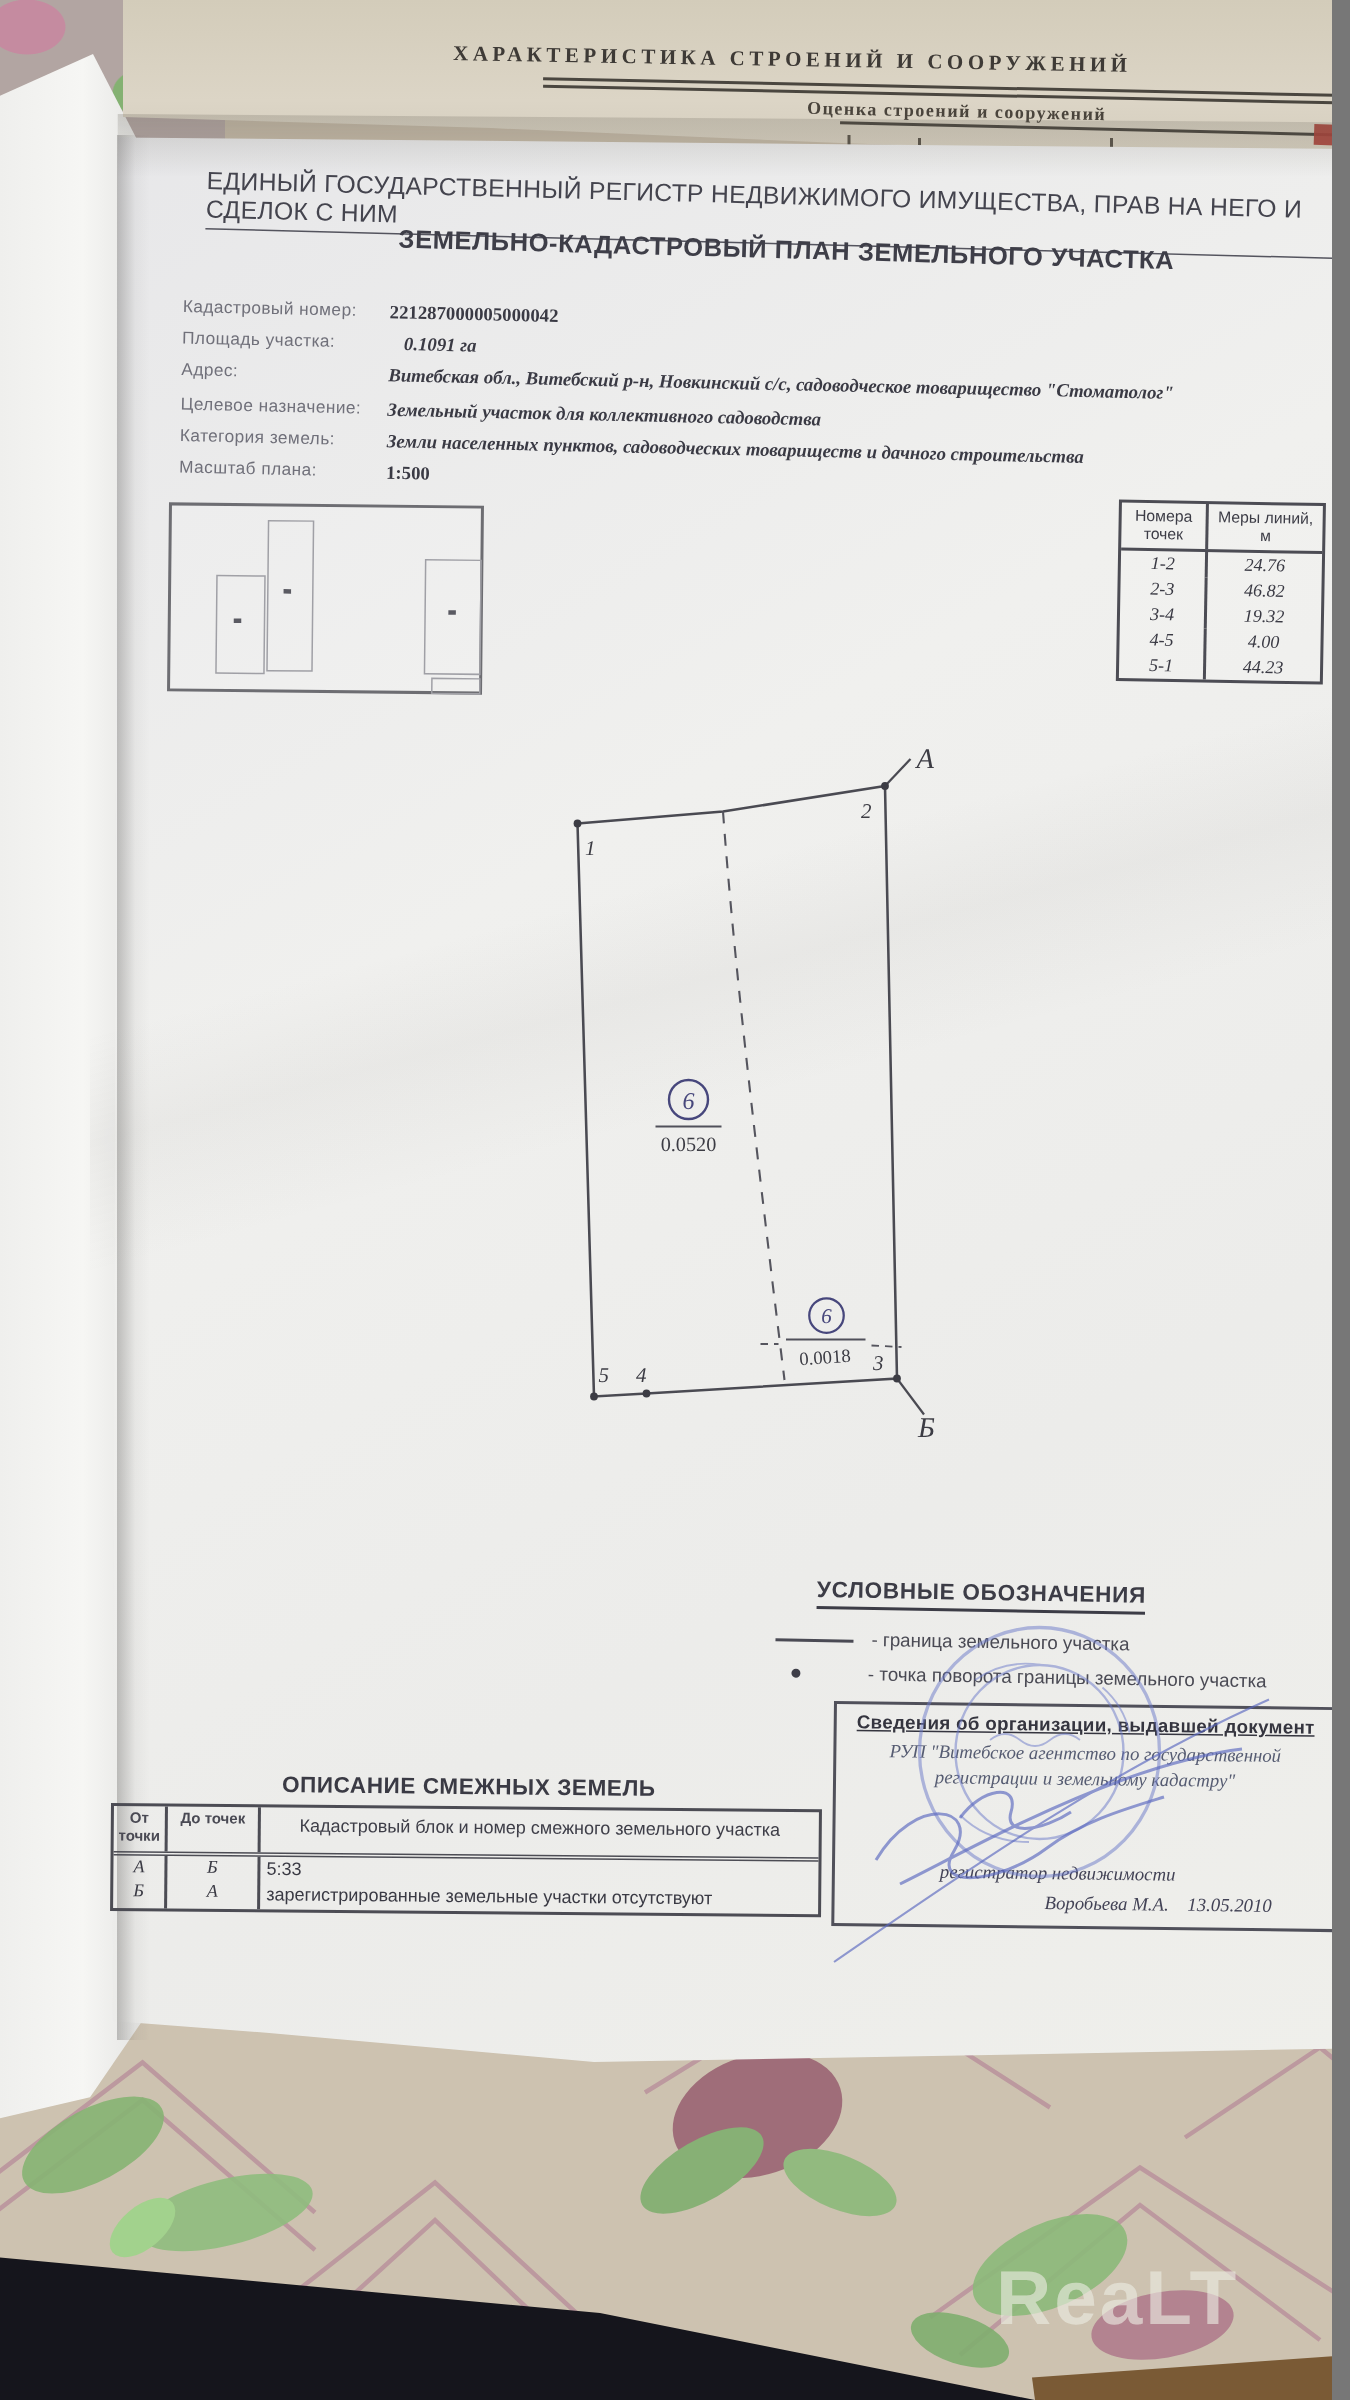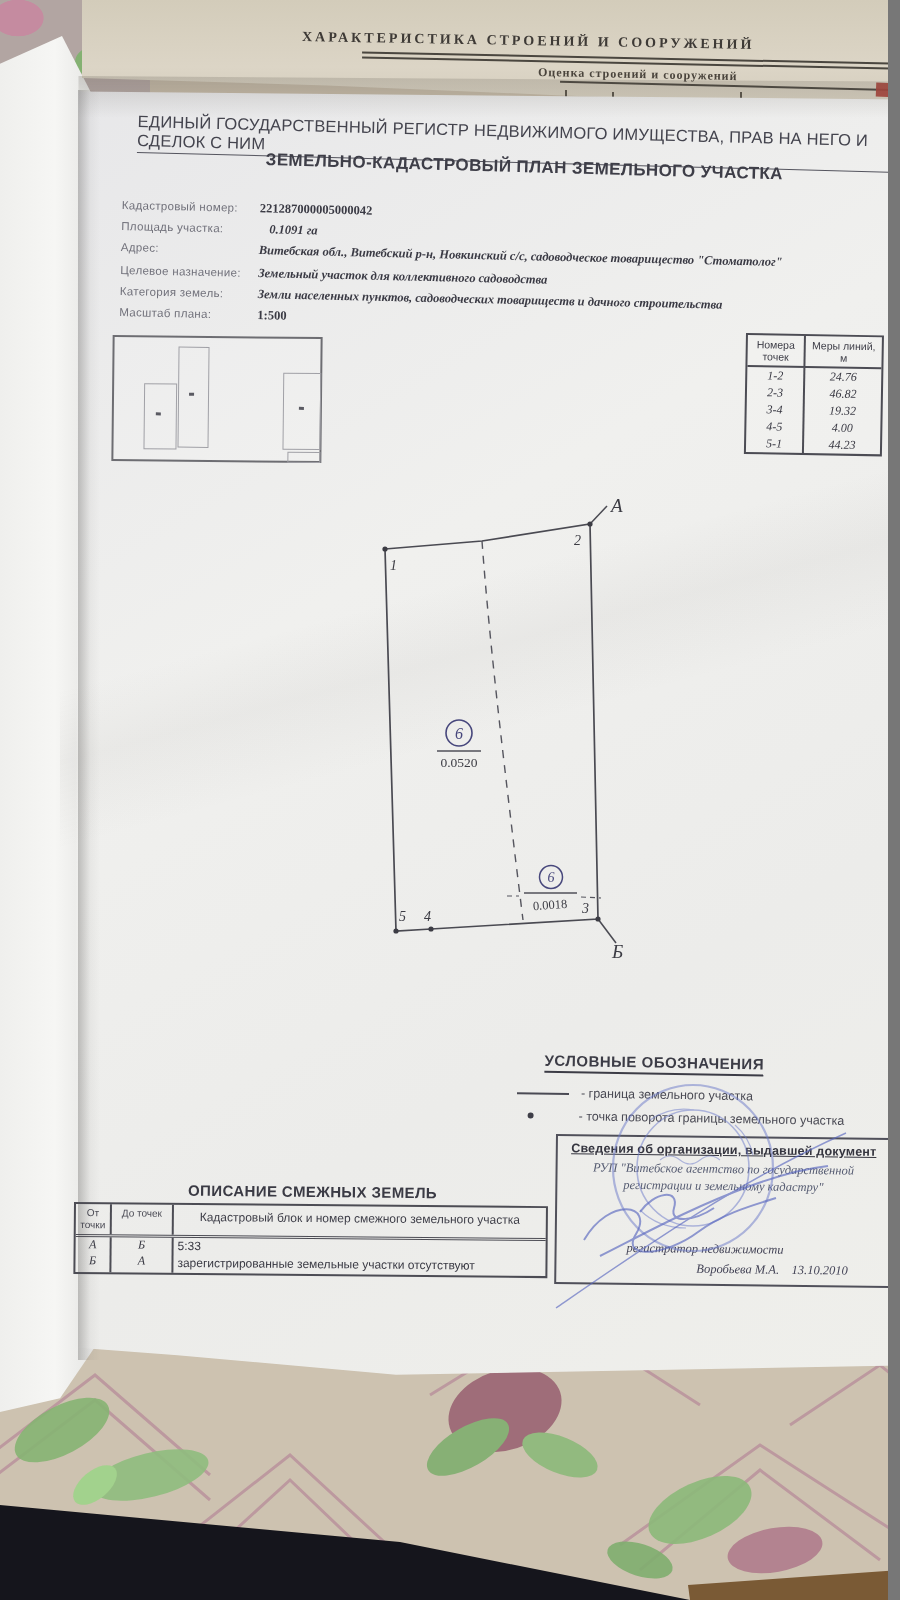--- a/index.html
+++ b/index.html
@@ -94,21 +94,21 @@
     color:#434356;font-family:"Liberation Serif",serif;}
   .org-sign{position:absolute;left:140px;top:124px;font-size:12.5px;font-style:italic;
     color:#434356;font-family:"Liberation Serif",serif;}
 
   .adj-title{left:188px;top:1183px;font-size:15px;font-weight:bold;color:#3a3a44;
     letter-spacing:.4px;transform:rotate(.6deg);}
   .adjtable{left:74px;top:1202px;width:474px;border:2px solid #4c4c54;
     transform:rotate(.5deg);transform-origin:left top;}
   .adjtable .hd{display:grid;grid-template-columns:36px 62px 1fr;border-bottom:3px double #4c4c54;}
   .adjtable .hd div{font-size:10px;color:#4a4a54;text-align:center;padding:3px 2px;line-height:1.2;}
-  .adjtable .hd div:nth-child(-n+2){border-right:2px solid #4c4c54;}
+  .adjtable .hd div:nth-child(-n+2){border-right:2px solid #4c4c54;font-weight:bold;}
   .adjtable .hd div:last-child{font-size:12px;color:#3e3e48;padding-top:5px;}
   .adjtable .bd{display:grid;grid-template-columns:36px 62px 1fr;}
   .adjtable .bd .pt{font-size:12px;font-style:italic;font-family:"Liberation Serif",serif;
     color:#3a3a44;text-align:center;line-height:1.3;}
   .adjtable .bd .pt.c1{border-right:2px solid #4c4c54;}
   .adjtable .bd .pt.c2{border-right:2px solid #4c4c54;}
   .adjtable .bd .desc{font-size:12px;color:#3a3a44;padding:0 4px;line-height:1.45;}
 
   svg text{font-family:"Liberation Serif",serif;}
 </style>
@@ -272,21 +272,21 @@
 
   <div class="abs orgbox">
     <div class="org-title">Сведения об организации, выдавшей документ</div>
     <div class="org-name">
       <span>РУП "Витебское агентство по государственной</span><br>
       <span>регистрации и земельному кадастру"</span>
     </div>
     <div class="org-role">регистратор недвижимости</div>
     <div class="org-sign">
       <span>Воробьева М.А.</span>&nbsp;&nbsp;&nbsp;
-      <span>13.10.2010</span>
+      <span>13.05.2010</span>
     </div>
   </div>
 
   <svg class="abs" style="left:540px;top:1070px;" width="360" height="250" viewBox="540 1070 360 250">
     <g stroke="#6b79c9" fill="none" opacity=".5">
       <ellipse cx="693" cy="1168" rx="80" ry="83" stroke-width="2.2"></ellipse>
       <ellipse cx="693" cy="1168" rx="56" ry="58" stroke-width="1.6"></ellipse>
       <path d="M650 1120 q 20 -14 44 -10 M735 1125 q 14 12 18 30 M640 1210 q 18 18 46 18" stroke-width="1.2"></path>
       <path d="M660 1160 q 10 -8 20 0 q 10 8 20 0 q 10 -8 20 0" stroke-width="1.2"></path>
     </g>
@@ -314,13 +314,14 @@
         <div>Б</div>
         <div>А</div>
       </div>
       <div class="desc">
         <div>5:33</div>
         <div>зарегистрированные земельные участки отсутствуют</div>
       </div>
     </div>
   </div>
 
+  <div class="abs realt">ReaLT</div>
 </div>
 
 </body></html>

